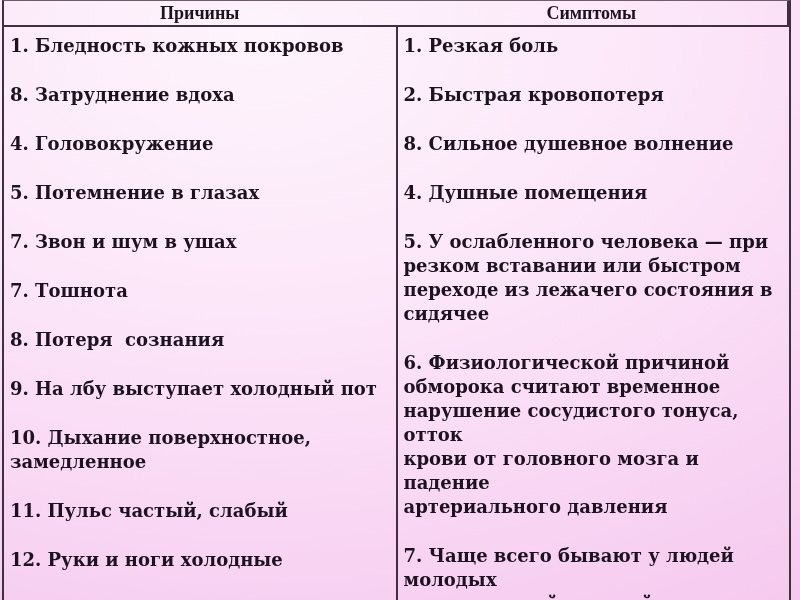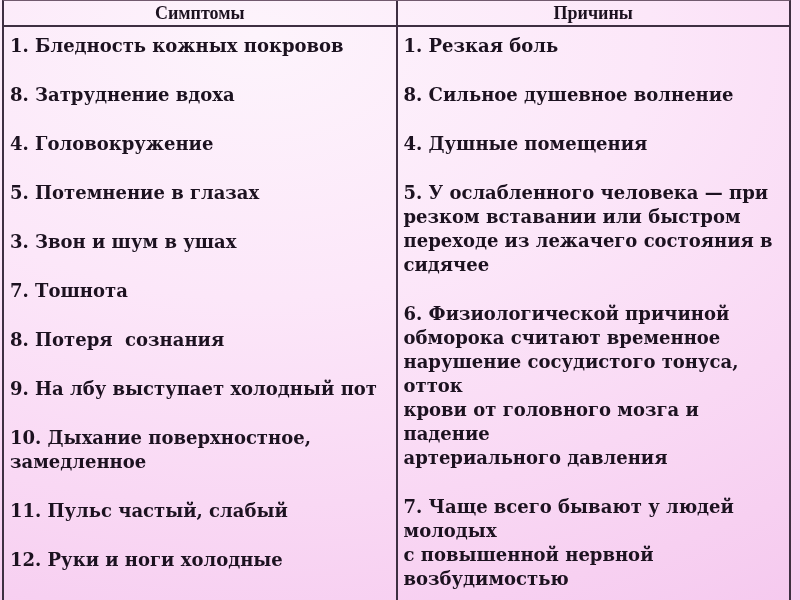--- a/index.html
+++ b/index.html
@@ -34,43 +34,44 @@
     font-size:18px;line-height:24px;color:#1c1220;
     white-space:pre-wrap;
   }
 </style>
 </head>
 <body>
 
 <div class="table">
 
   <div class="hrow">
+    <div class="hcell">Причины</div>
     <div class="hcell first">Симптомы</div>
-    <div class="hcell">Причины</div>
   </div>
 
   <div class="brow">
 
     <div class="bcell first">
       <p class="item">1. Бледность кожных покровов</p>
       <p class="item">8. Затруднение вдоха</p>
       <p class="item">4. Головокружение</p>
       <p class="item">5. Потемнение в глазах</p>
-      <p class="item">3. Звон и шум в ушах</p>
+      <p class="item">7. Звон и шум в ушах</p>
       <p class="item">7. Тошнота</p>
       <p class="item">8. Потеря  сознания</p>
       <p class="item">9. На лбу выступает холодный пот</p>
       <p class="item">10. Дыхание поверхностное,
 замедленное</p>
       <p class="item">11. Пульс частый, слабый</p>
       <p class="item">12. Руки и ноги холодные</p>
     </div>
 
     <div class="bcell">
       <p class="item">1. Резкая боль</p>
+      <p class="item">2. Быстрая кровопотеря</p>
       <p class="item">8. Сильное душевное волнение</p>
       <p class="item">4. Душные помещения</p>
       <p class="item">5. У ослабленного человека — при
 резком вставании или быстром
 переходе из лежачего состояния в
 сидячее</p>
       <p class="item">6. Физиологической причиной
 обморока считают временное
 нарушение сосудистого тонуса, отток
 крови от головного мозга и падение

